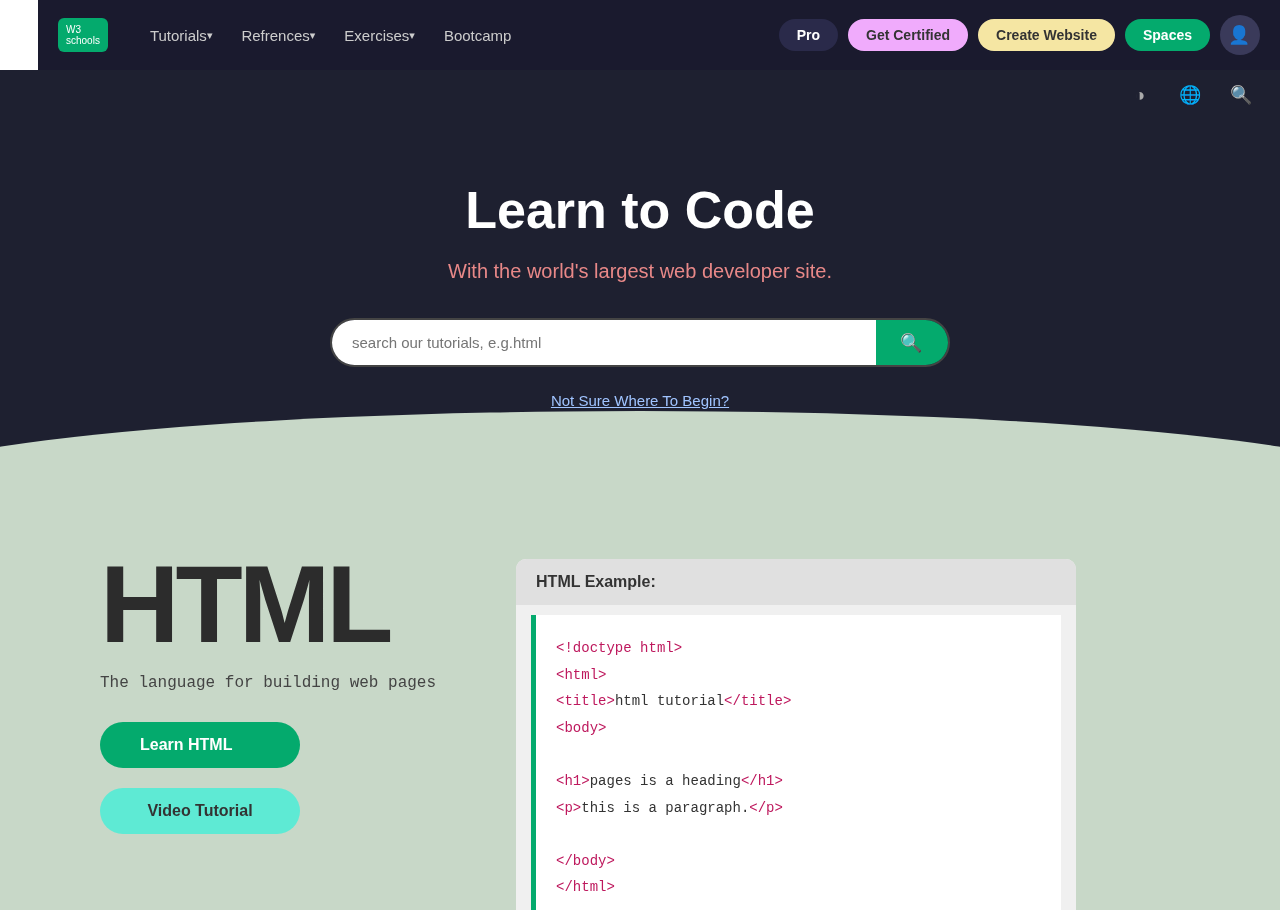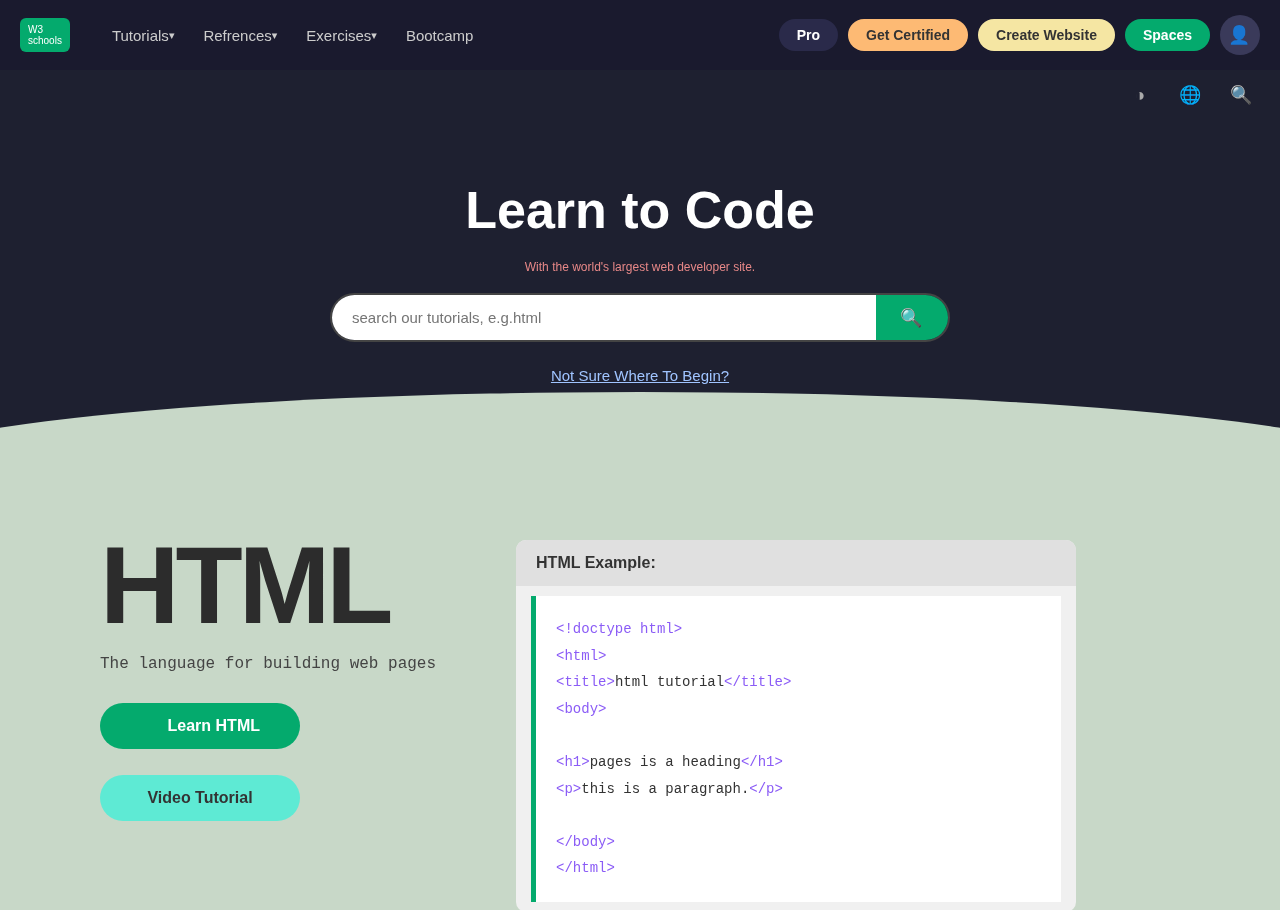--- a/index.html
+++ b/index.html
@@ -7,20 +7,21 @@
 
     
     .navbar {
       background: #1a1a2e;
       display: flex;
       align-items: center;
       padding: 0 20px;
       height: 70px;
       position: relative;
       z-index: 10;
+      margin-left: 38px;
     }
     .navbar-logo {
       display: flex;
       align-items: center;
       margin-right: 30px;
       text-decoration: none;
     }
     .logo-box {
       background: #04AA6D;
       color: #fff;
@@ -58,21 +59,21 @@
       background: #2a2a4a;
       color: #fff;
       border: none;
       padding: 8px 18px;
       border-radius: 20px;
       font-size: 14px;
       cursor: pointer;
       font-weight: 600;
     }
     .btn-get-certified {
-      background: #fdba74;
+      background: #f0abfc;
       color: #333;
       border: none;
       padding: 8px 18px;
       border-radius: 20px;
       font-size: 14px;
       cursor: pointer;
       font-weight: 600;
     }
     .btn-create-website {
       background: #f5e6a3;
@@ -156,22 +157,22 @@
     }
     .hero-title {
       color: #fff;
       font-size: 52px;
       font-weight: 700;
       margin-bottom: 20px;
       text-align: center;
     }
     .hero-subtitle {
       color: #e88888;
-      font-size: 12px;
-      margin-bottom: 19px;
+      font-size: 20px;
+      margin-bottom: 35px;
       text-align: center;
     }
     .search-bar {
       display: flex;
       width: 620px;
       max-width: 90vw;
       margin-bottom: 25px;
       border-radius: 30px;
       overflow: hidden;
       border: 2px solid #444;
@@ -235,23 +236,23 @@
     }
     .btn-learn-html {
       background: #04AA6D;
       color: #fff;
       border: none;
       padding: 14px 40px;
       border-radius: 25px;
       font-size: 16px;
       cursor: pointer;
       font-weight: 600;
-      margin-bottom: 26px;
+      margin-bottom: 20px;
       width: 200px;
-      text-align: right;
+      text-align: left;
     }
     .btn-video-tutorial {
       background: #5eead4;
       color: #333;
       border: none;
       padding: 14px 40px;
       border-radius: 25px;
       font-size: 16px;
       cursor: pointer;
       font-weight: 600;
@@ -279,21 +280,21 @@
       padding: 20px 20px;
       background: #fff;
       margin: 0;
       border-left: 5px solid #04AA6D;
       margin: 10px 15px;
       border-radius: 0;
       font-family: 'Courier New', monospace;
       font-size: 14px;
       line-height: 1.9;
     }
-    .code-tag { color: #8b5cf6; }
+    .code-tag { color: #be185d; }
     .code-text { color: #333; }
   </style>
 </head>
 <body>
 
 <nav class="navbar">
   <a class="navbar-logo" href="#">
     <div class="logo-box">
       <span>W3</span>
       <span>schools</span>

